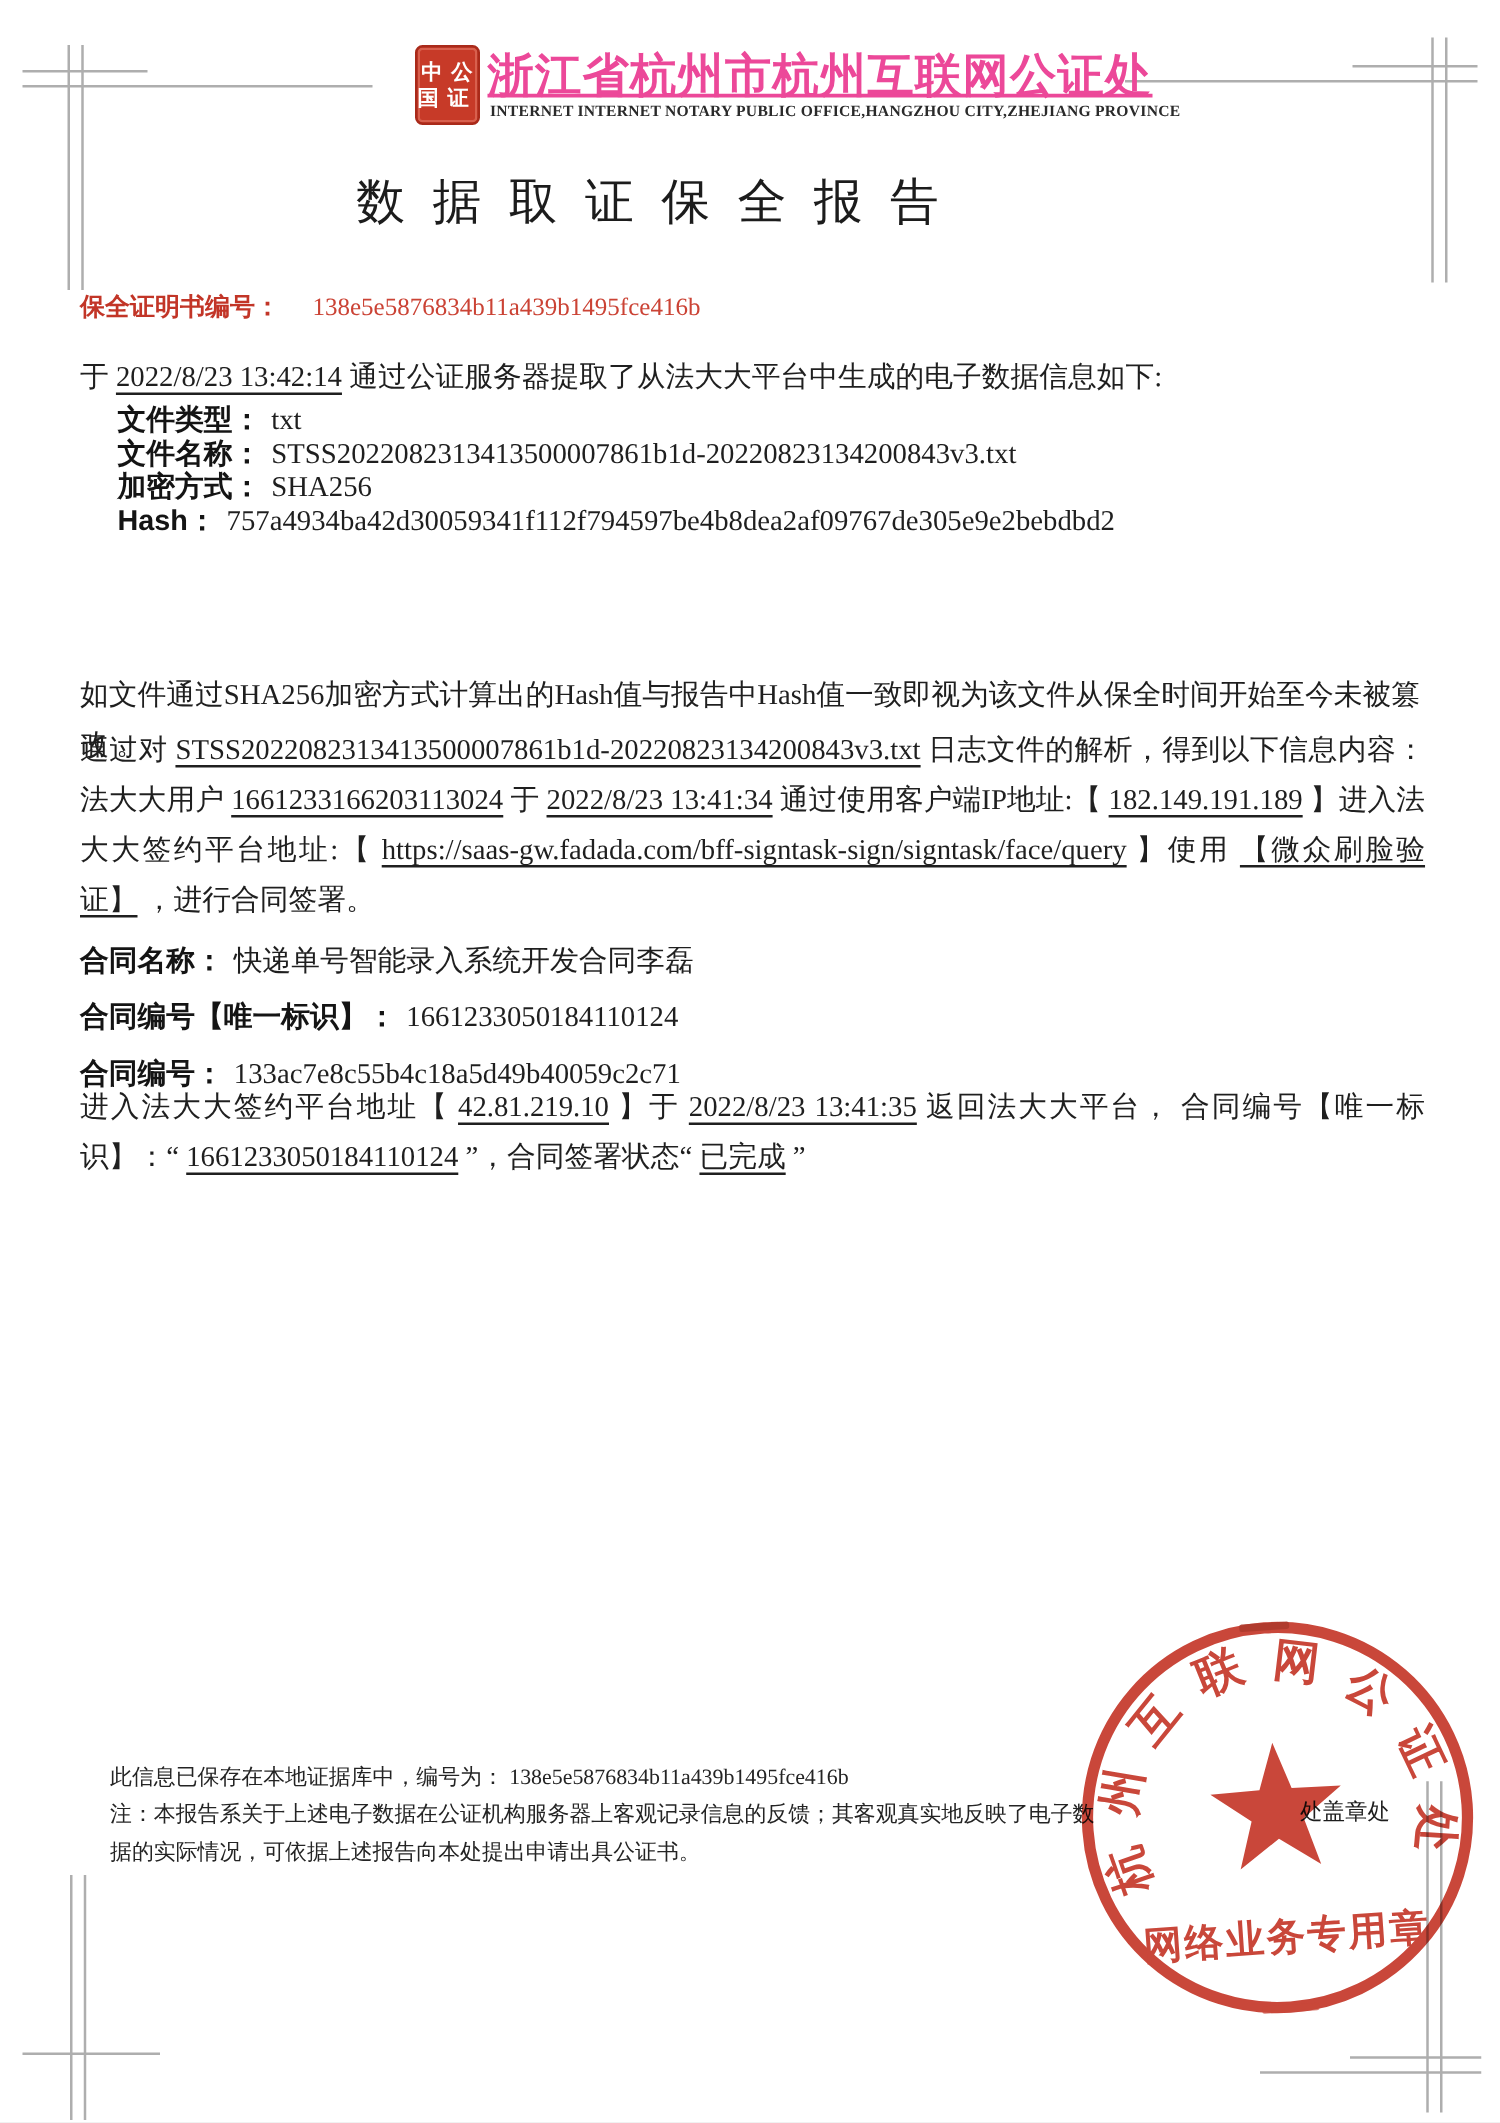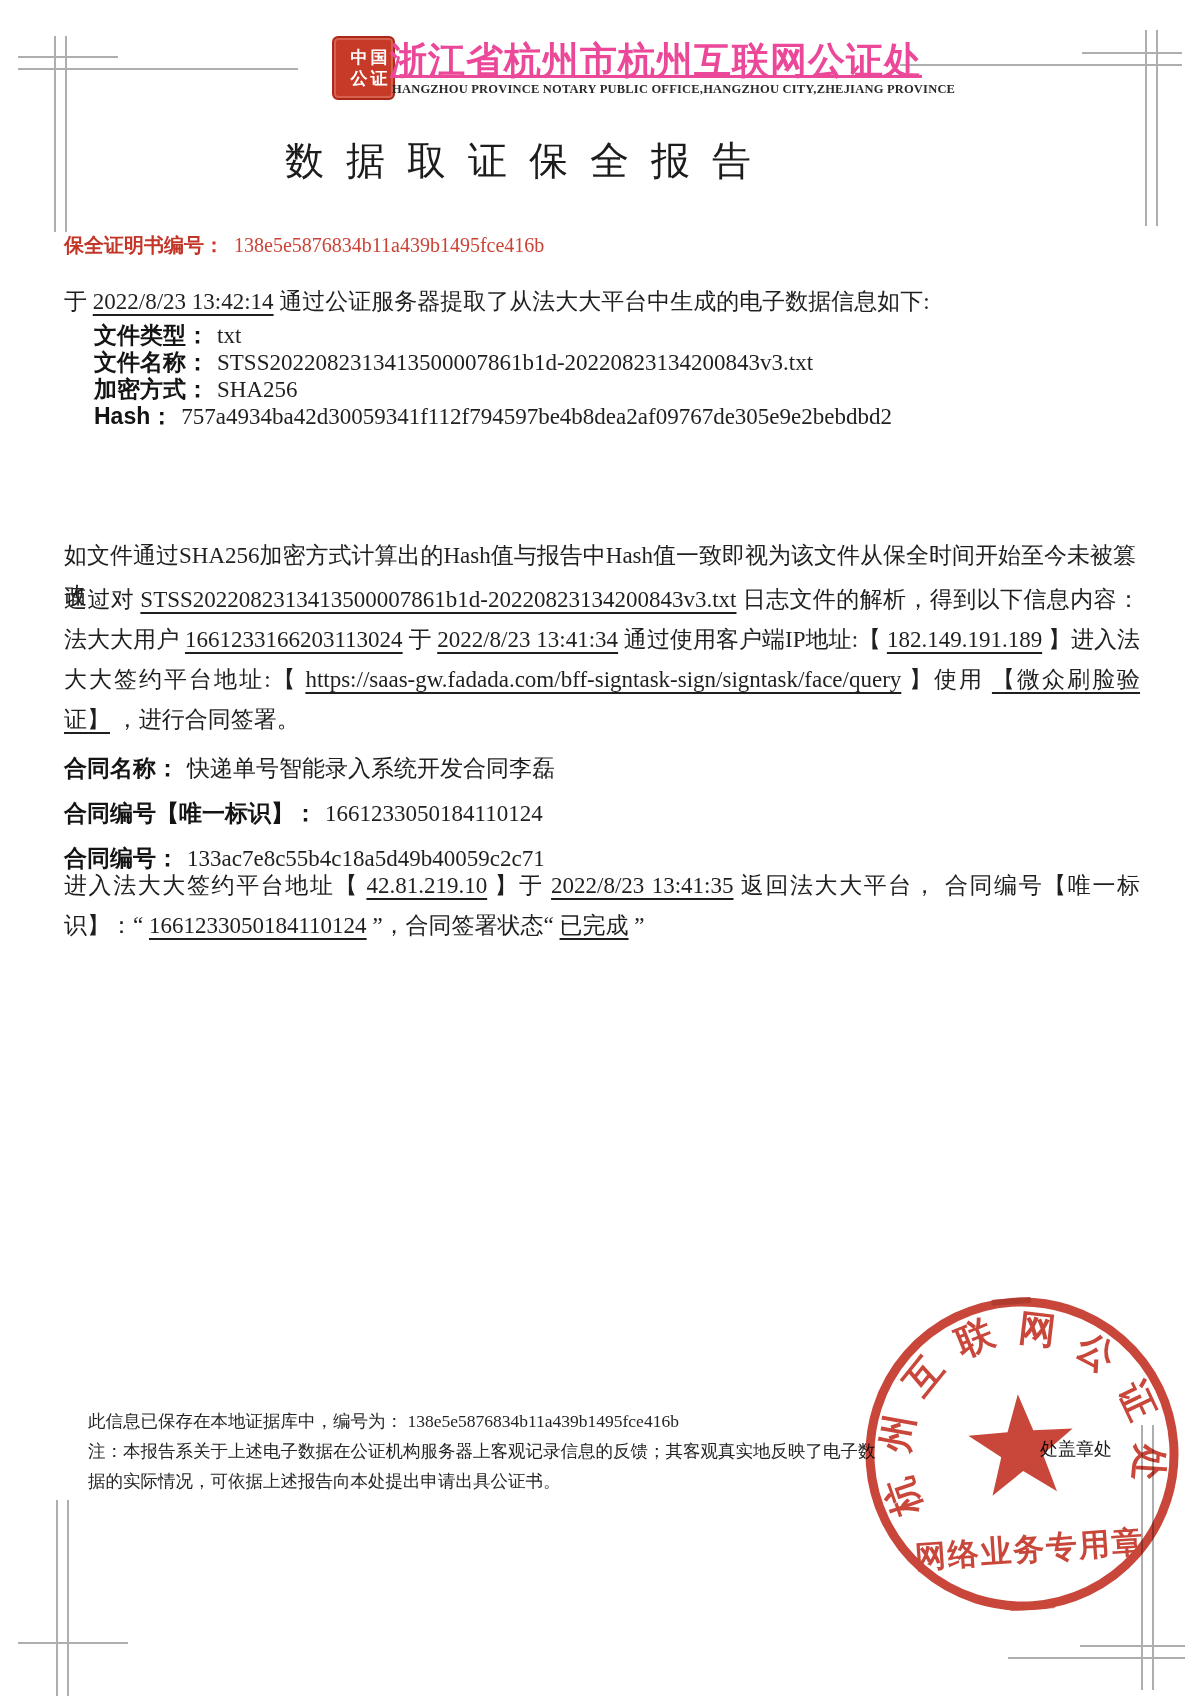--- a/index.html
+++ b/index.html
@@ -8,41 +8,41 @@
     background:#ffffff; overflow:hidden;
     font-family:"Liberation Serif","DejaVu Serif",serif;
     color:#1f1f1f;
   }
   
   .mark { position:absolute; background:#aeaeae; }
   
   .logo-seal {
     position:absolute; left:332px; top:36px; width:48px; height:60px;
     background:#c73a28; border-radius:6px; border:2px solid #a92a1a;
-    display:flex; flex-direction:column; align-items:center; justify-content:center;
+    display:flex; flex-direction:row; align-items:center; justify-content:center;
     color:#fff; font-weight:bold; font-size:17px; line-height:21px; letter-spacing:3px;
-    text-indent:3px; box-shadow:inset 0 0 0 2px #d8604e;padding-left:11px;
+    text-indent:3px; box-shadow:inset 0 0 0 2px #d8604e;
   }
   .org-cn {
     position:absolute; left:390px; top:36px; width:500px; text-align:right;
     font-size:37px; font-weight:bold; letter-spacing:1px; color:#ec4899;
     font-family:"Liberation Serif","DejaVu Serif",serif; white-space:nowrap;text-decoration:underline;
   }
   .org-en {
     position:absolute; left:392px; top:82px; width:500px;
     font-size:12.5px; font-weight:bold; color:#2a2a2a; letter-spacing:0.2px; white-space:nowrap;
   }
   .doc-title {
     position:absolute; left:0; top:134px; width:1036px; text-align:center;
     font-size:39px; font-weight:400; letter-spacing:22px; text-indent:22px; color:#1c1c1c;
   }
   
   .cert-line { position:absolute; left:64px; top:232px; font-size:20px; white-space:nowrap; }
   .cert-label { font-weight:bold; color:#c23527; font-family:"Liberation Sans","DejaVu Sans",sans-serif; }
-  .cert-value { color:#cb4335; margin-left:10px; }
+  .cert-value { color:#cb4335; margin-left:26px; }
   
   .para { position:absolute; left:64px; right:60px; font-size:23px; line-height:40px; }
   .p-intro     { top:282px; }
   .p-fields    { top:322px; left:94px; }
   .p-hashnote  { top:536px; }
   .p-analysis  { top:580px; text-align:justify; }
   .p-contract  { top:746px; }
   .p-conclusion{ top:866px; text-align:justify; }
   .field-row { line-height:26px; white-space:nowrap; }
   .p-contract .field-row { line-height:44px; }
@@ -80,21 +80,21 @@
   <div class="mark" style="left:1141px;top:1425px;width:2px;height:265px;"></div>
   <div class="mark" style="left:1152px;top:1425px;width:2px;height:265px;"></div>
   <div class="mark" style="left:1080px;top:1645px;width:105px;height:2px;"></div>
   <div class="mark" style="left:1008px;top:1657px;width:177px;height:2px;"></div>
 
   <div class="logo-seal">
     <span>中国</span>
     <span>公证</span>
   </div>
   <div class="org-cn">浙江省杭州市杭州互联网公证处</div>
-  <div class="org-en">HANGZHOU PROVINCE NOTARY PUBLIC OFFICE,HANGZHOU CITY,ZHEJIANG PROVINCE</div>
+  <div class="org-en">INTERNET INTERNET NOTARY PUBLIC OFFICE,HANGZHOU CITY,ZHEJIANG PROVINCE</div>
 
   <div class="doc-title">数据取证保全报告</div>
 
   <div class="cert-line">
     <span class="cert-label">保全证明书编号：</span><span class="cert-value">138e5e5876834b11a439b1495fce416b</span>
   </div>
 
   <div class="para p-intro"><span>于 </span><span class="u">2022/8/23 13:42:14</span><span> 通过公证服务器提取了从法大大平台中生成的电子数据信息如下:</span></div>
 
   <div class="para p-fields">

